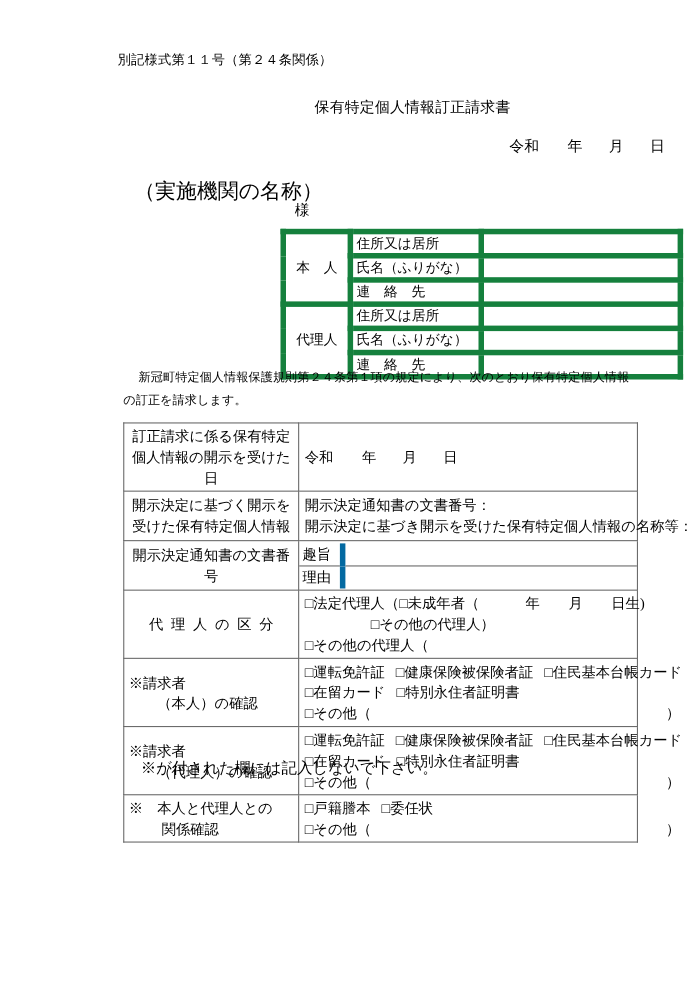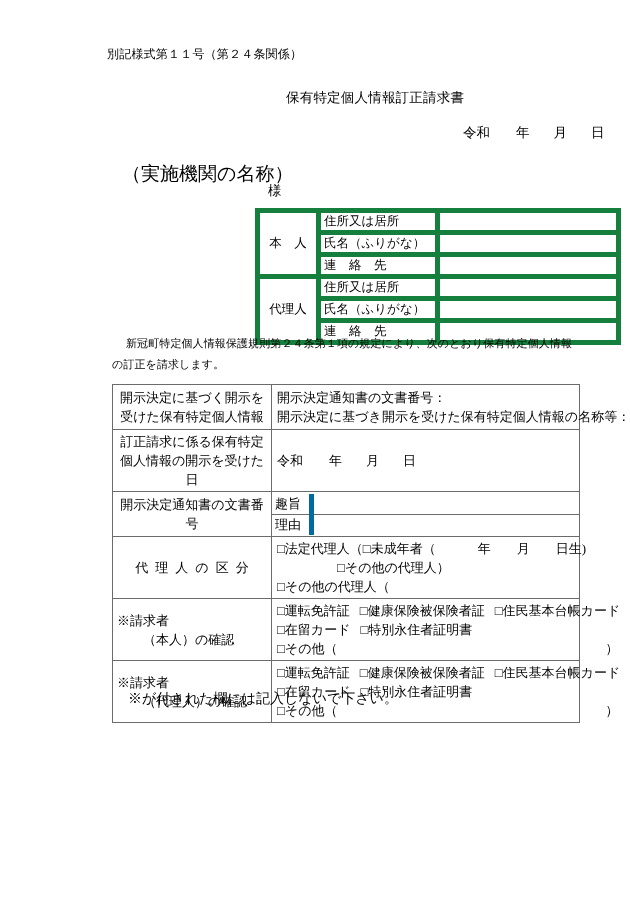--- a/index.html
+++ b/index.html
@@ -216,33 +216,33 @@
       </tr>
     </tbody>
   </table>
 
   <div class="body-para">新冠町特定個人情報保護規則第２４条第１項の規定により、次のとおり保有特定個人情報の訂正を請求します。</div>
 
   <table class="main-table">
     <tbody>
 
       <tr>
-        <td class="lbl ctr" style="height:40px;">開示決定に基づく開示を受けた保有特定個人情報</td>
-        <td class="content">
-          <div class="line">開示決定通知書の文書番号：</div>
-          <div class="line">開示決定に基づき開示を受けた保有特定個人情報の名称等：</div>
-        </td>
-      </tr>
-
-      <tr>
         <td class="lbl ctr" style="height:34px;">訂正請求に係る保有特定個人情報の開示を受けた日</td>
         <td class="content">
           <span class="date-inline">
             <span>令和</span><span class="sp-a"></span><span>年</span><span class="sp-b"></span><span>月</span><span class="sp-b"></span><span>日</span>
           </span>
+        </td>
+      </tr>
+
+      <tr>
+        <td class="lbl ctr" style="height:40px;">開示決定に基づく開示を受けた保有特定個人情報</td>
+        <td class="content">
+          <div class="line">開示決定通知書の文書番号：</div>
+          <div class="line">開示決定に基づき開示を受けた保有特定個人情報の名称等：</div>
         </td>
       </tr>
 
       <tr>
         <td class="lbl ctr" style="height:40px;">開示決定通知書の文書番号</td>
         <td style="padding:0;">
           <table class="sub-table">
             <tbody>
               <tr class="first">
                 <td class="sub-lbl">趣旨</td>
@@ -283,19 +283,29 @@
           <div>※請求者</div>
           <div style="padding-left:26px;">（代理人）の確認</div>
         </td>
         <td class="content">
           <div class="line"><span>□運転免許証</span><span class="gap-s"></span><span>□健康保険被保険者証</span><span class="gap-s"></span><span>□住民基本台帳カード</span></div>
           <div class="line"><span>□在留カード</span><span class="gap-s"></span><span>□特別永住者証明書</span></div>
           <div class="line"><span>□その他（</span><span class="paren-long" style="min-width:268px;"></span><span>）</span></div>
         </td>
       </tr>
 
+      <tr>
+        <td class="lbl" style="height:38px;">
+          <div>※　本人と代理人との</div>
+          <div style="padding-left:30px;">関係確認</div>
+        </td>
+        <td class="content">
+          <div class="line"><span>□戸籍謄本</span><span class="gap-s"></span><span>□委任状</span></div>
+          <div class="line"><span>□その他（</span><span class="paren-long" style="min-width:268px;"></span><span>）</span></div>
+        </td>
+      </tr>
 
     </tbody>
   </table>
 
   <div class="note">※が付された欄には記入しないで下さい。</div>
 
 </div>
 
 </body></html>

